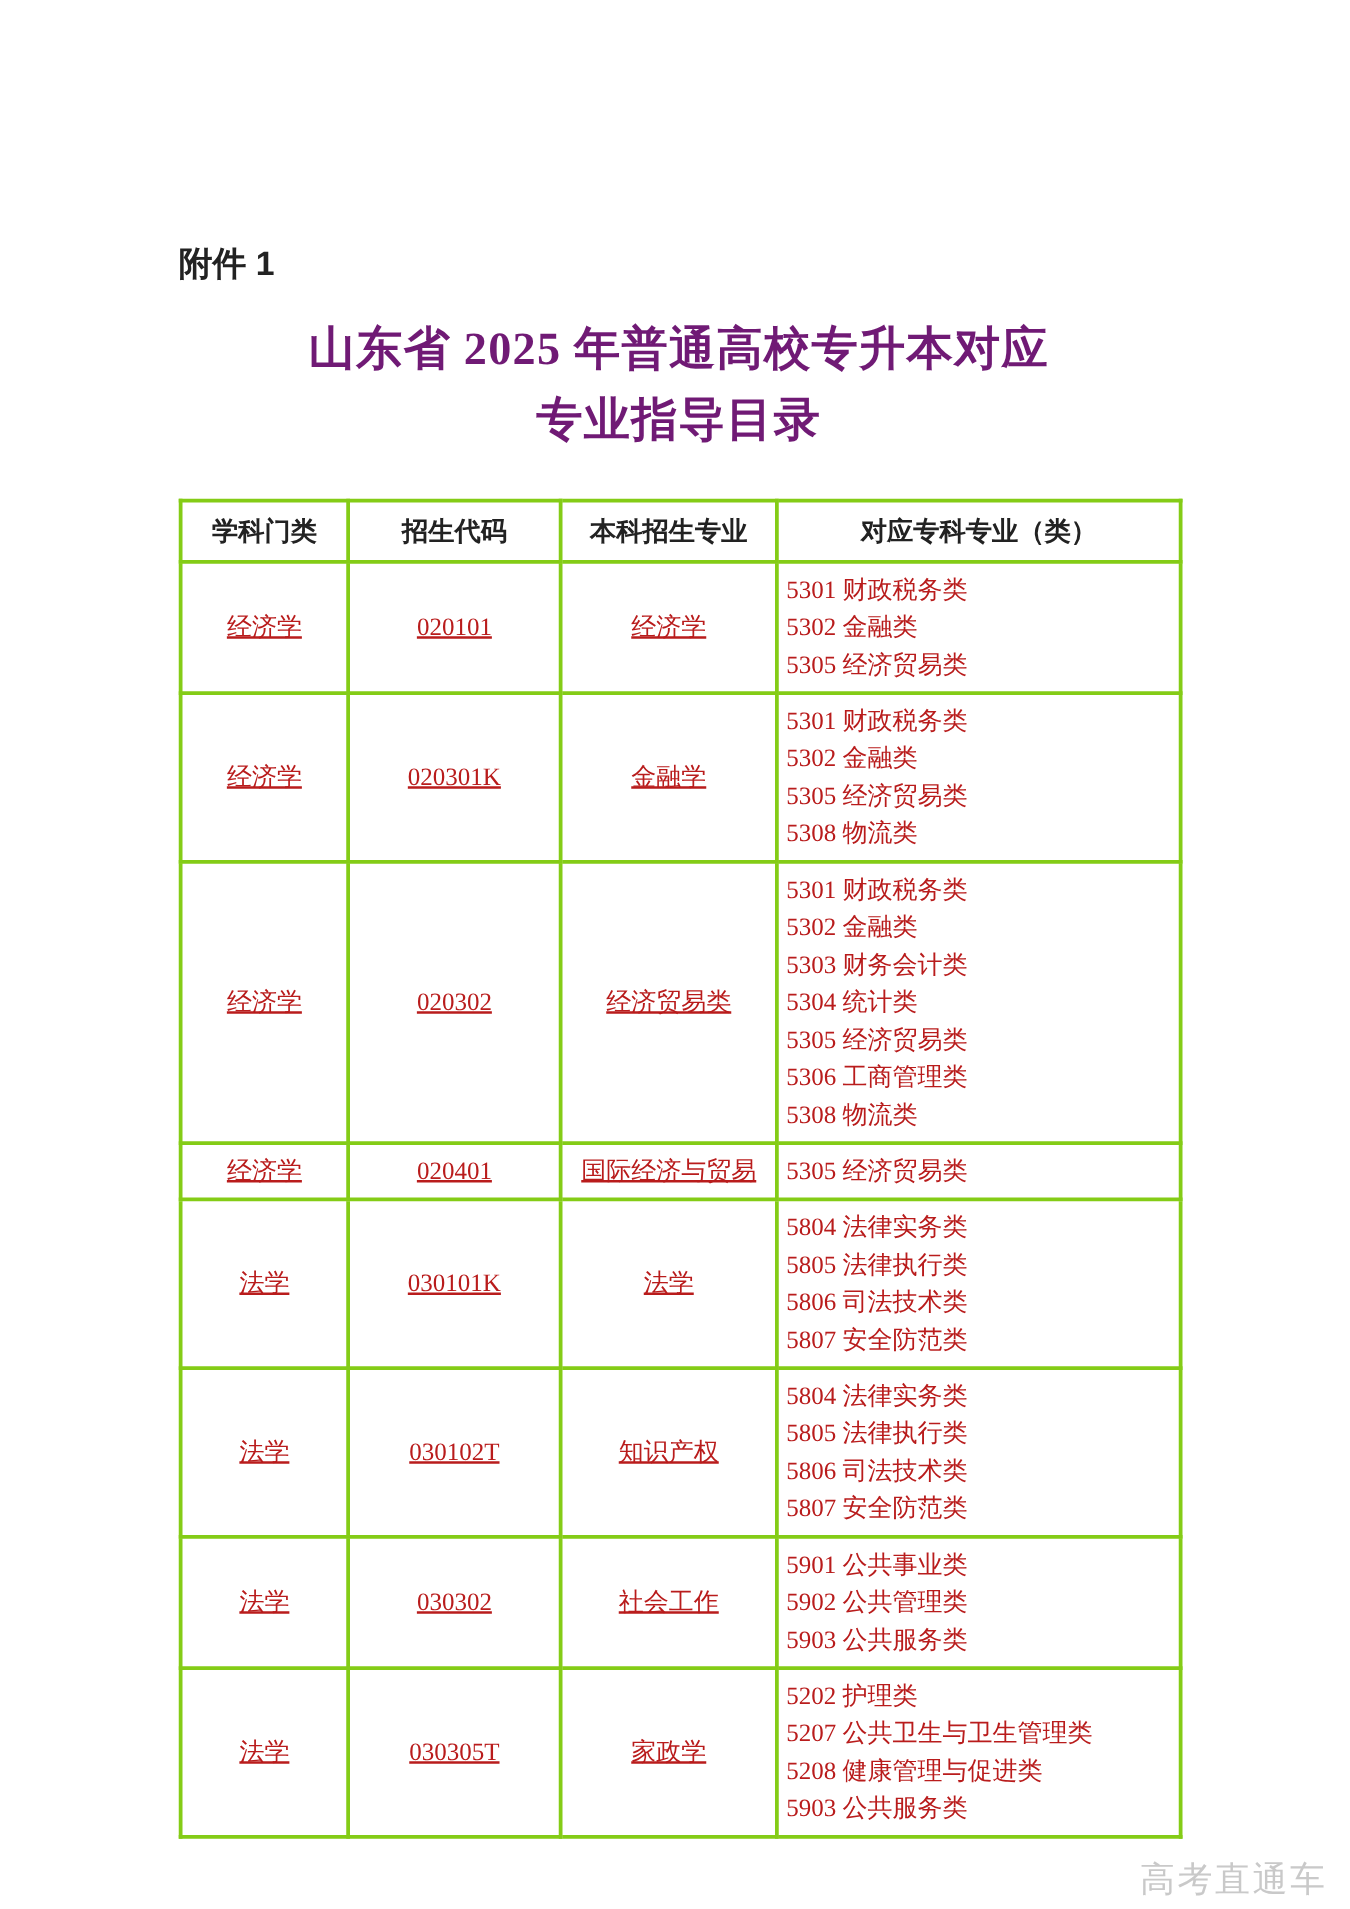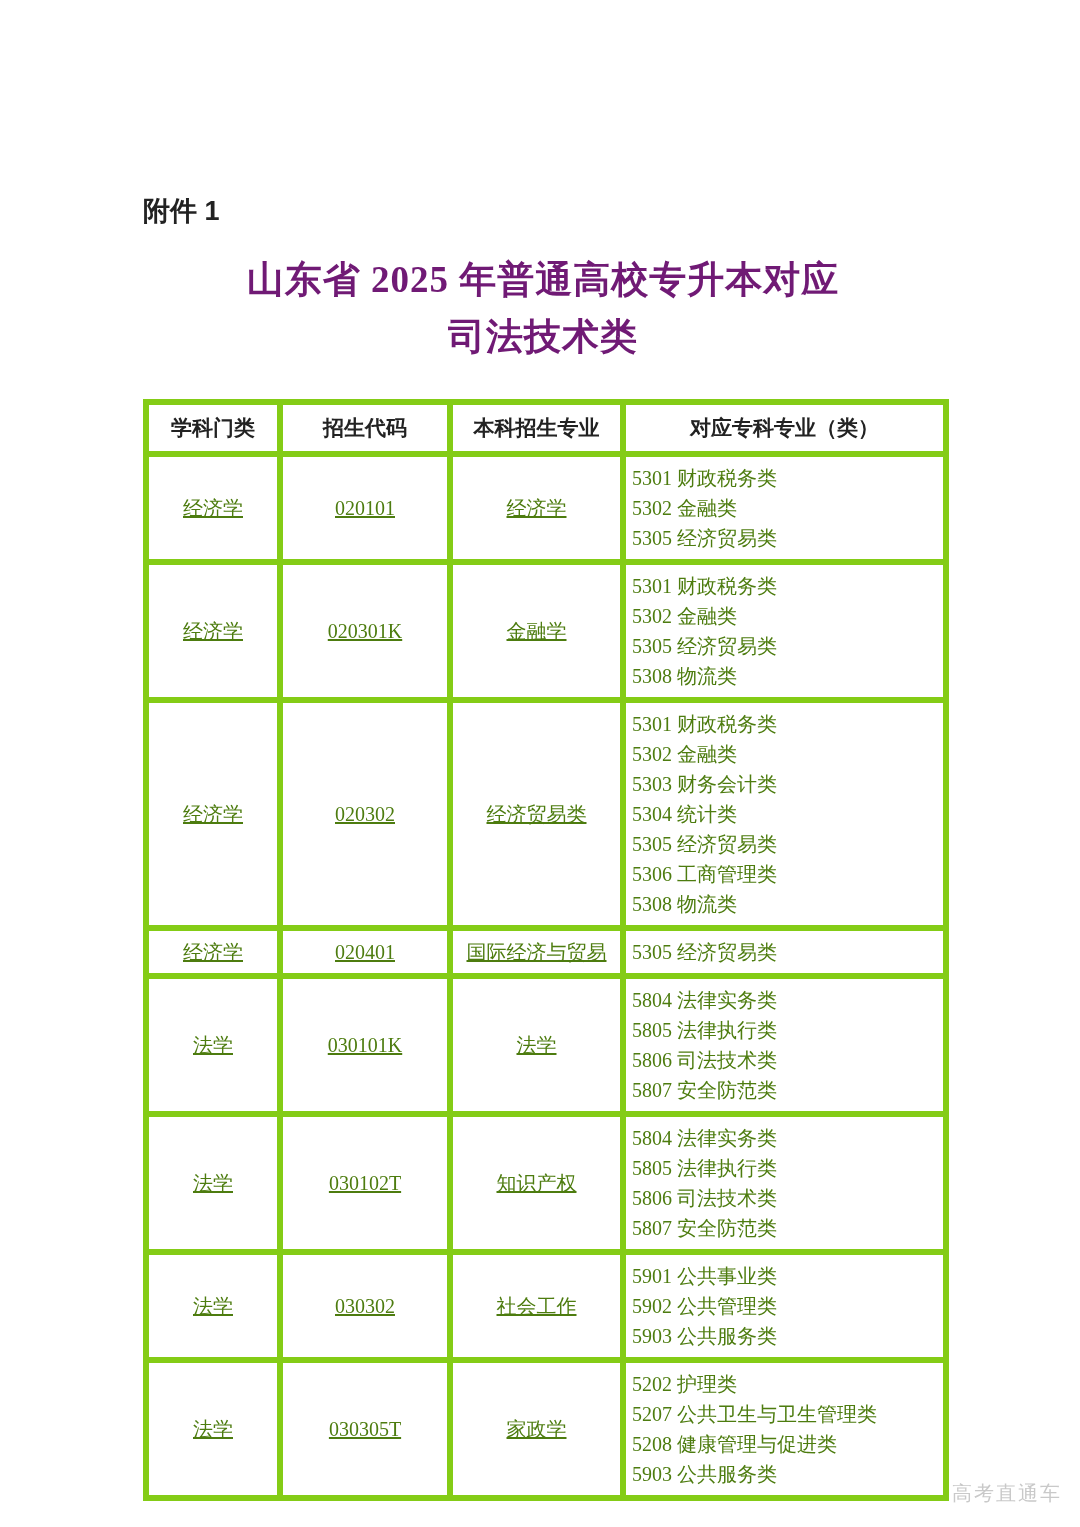--- a/index.html
+++ b/index.html
@@ -34,65 +34,65 @@
     line-height: 57px;
     margin-bottom: 34px;
     letter-spacing: 1px;
   }
   table.catalog {
     width: 800px;
     border-collapse: collapse;
     table-layout: fixed;
   }
   table.catalog th, table.catalog td {
-    border: 6px solid #84cc16;
+    border: 3px solid #84cc16;
     vertical-align: middle;
   }
   table.catalog th {
     font-family: "Liberation Sans", "DejaVu Sans", sans-serif;
     font-size: 21px;
     font-weight: bold;
     color: #222222;
     padding: 9px 4px;
     text-align: center;
   }
   table.catalog td {
     font-size: 20px;
-    color: #4d7c0f;
+    color: #b91c1c;
     padding: 6px 6px;
     line-height: 30px;
   }
   td.c-center { text-align: center; text-decoration: underline; }
   td.c-spec { text-align: left; padding-left: 14px; padding-right: 8px; }
   .col-category { width: 134px; }
   .col-code     { width: 170px; }
   .col-major    { width: 173px; }
   .col-spec     { width: 323px; }
   .spec-line { display: block; }
   .watermark {
     position: absolute;
     right: 18px;
-    bottom: 20px;
+    bottom: 4px;
     font-family: Liberation Sans, sans-serif;
-    font-size: 20px;
+    font-size: 28px;
     color: #c9c9c9;
     letter-spacing: 2px;
   }
 </style>
 </head>
 <body>
 
 <div class="page">
   <div class="content">
 
     <div class="attachment-label">附件 1</div>
 
     <div class="doc-title">
       <div>山东省 2025 年普通高校专升本对应</div>
-      <div>司法技术类</div>
+      <div>专业指导目录</div>
     </div>
 
     <table class="catalog">
       <colgroup>
         <col class="col-category">
         <col class="col-code">
         <col class="col-major">
         <col class="col-spec">
       </colgroup>
       <thead>

